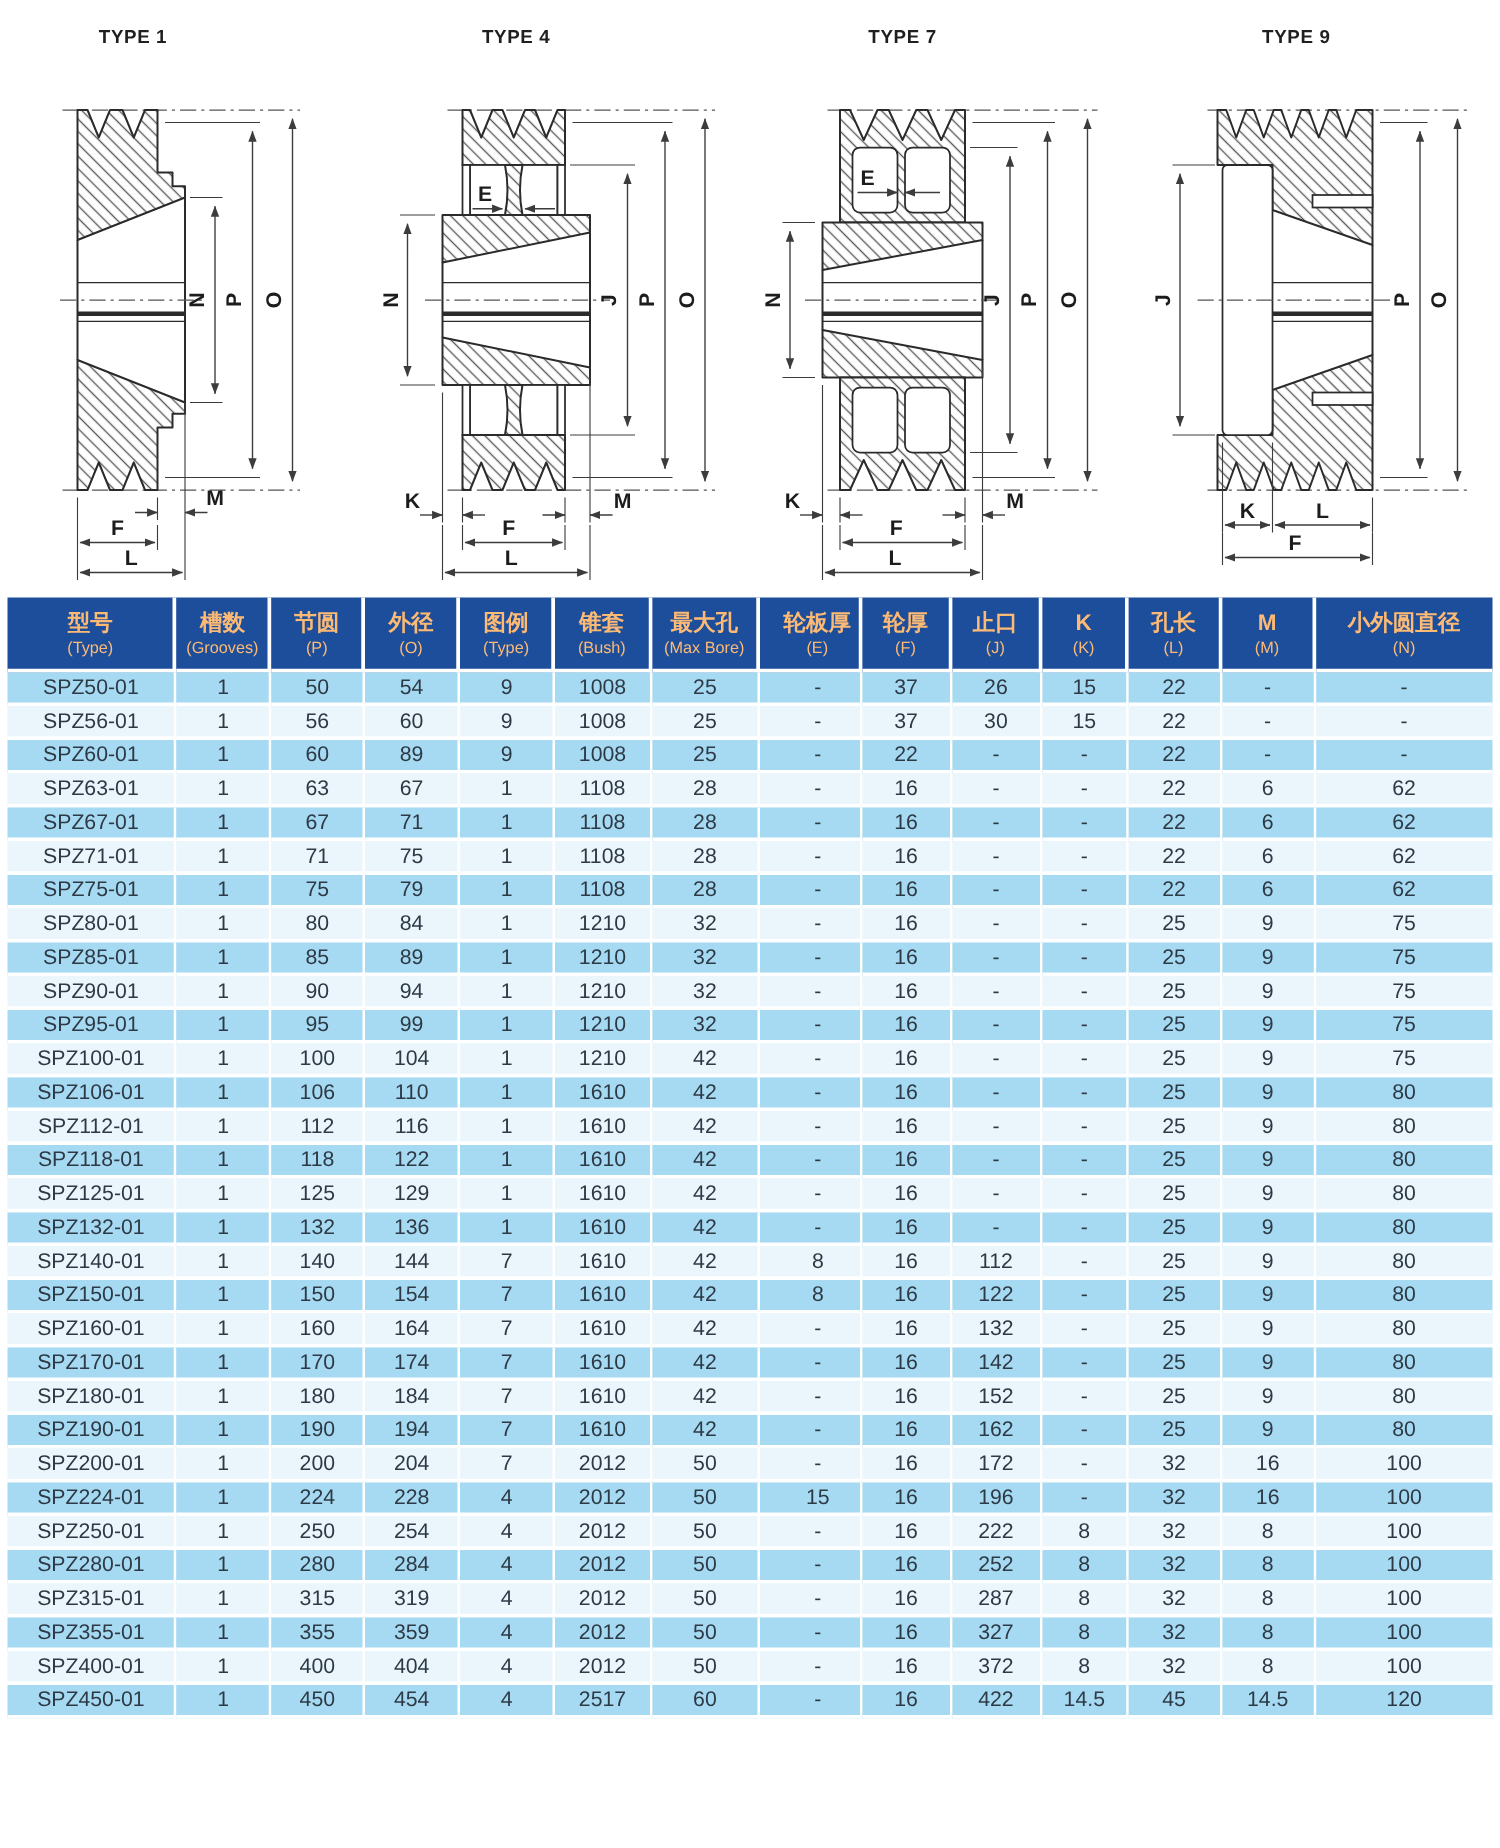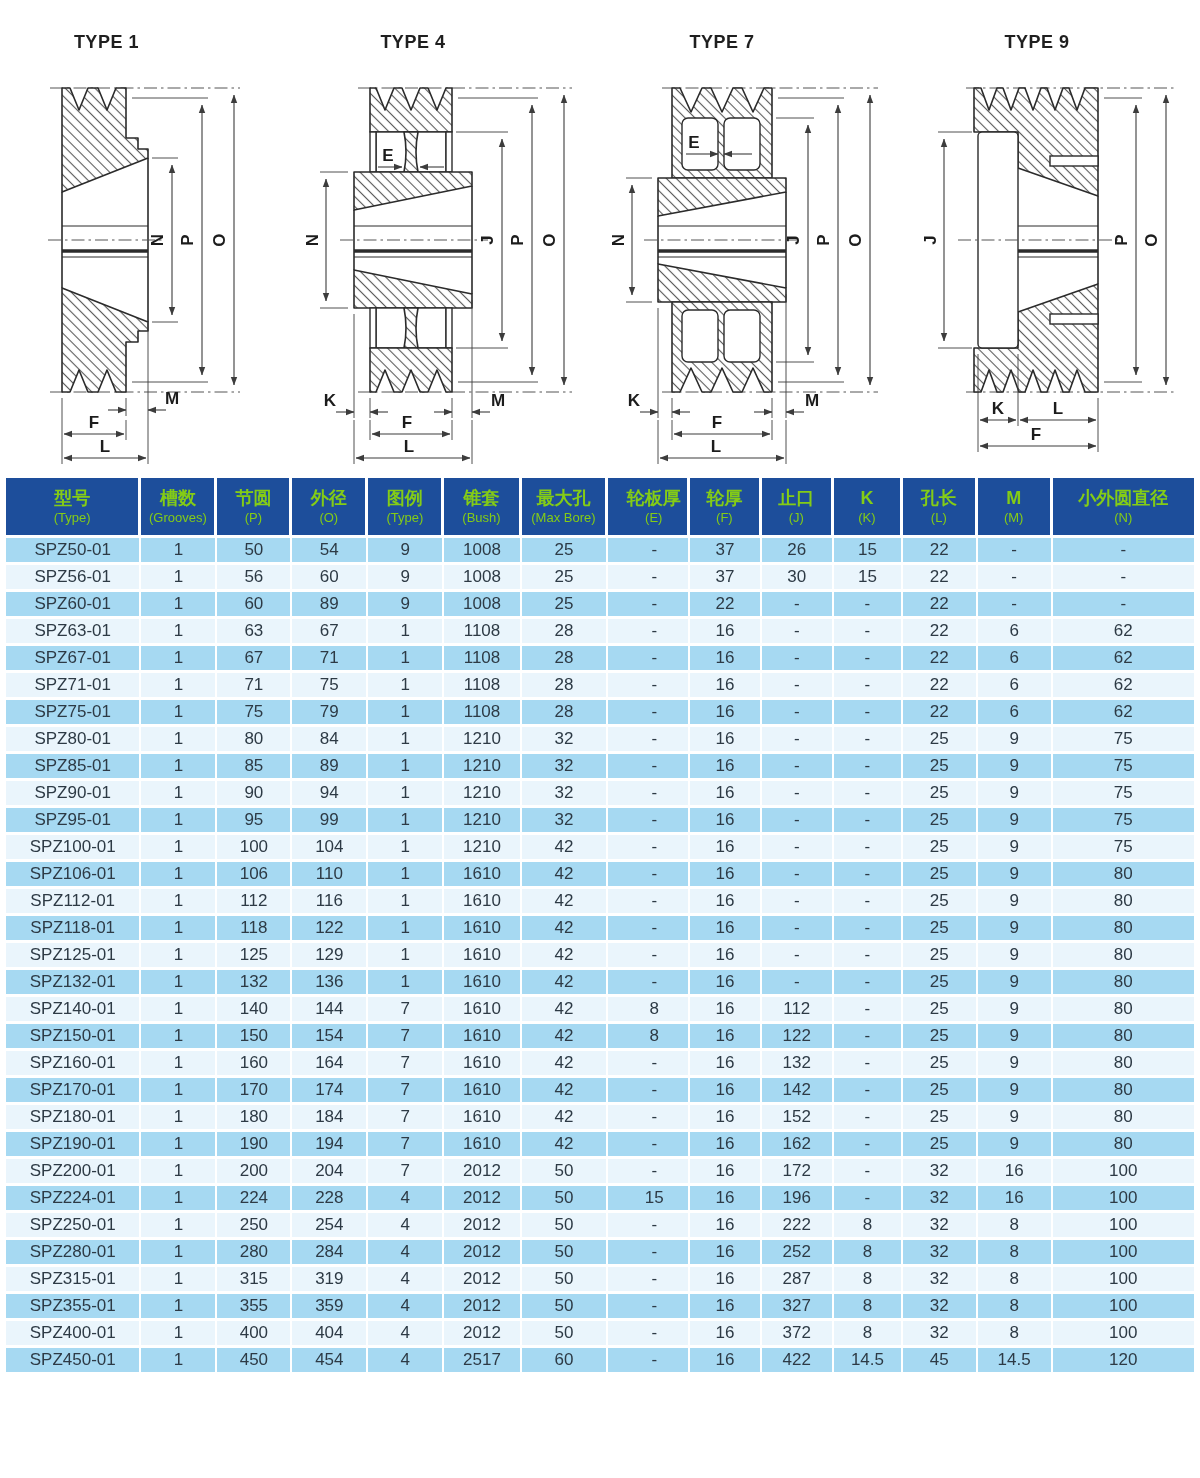--- a/index.html
+++ b/index.html
@@ -2,38 +2,38 @@
 <html style="--header-bg: #1d4e9b; --row-odd: #a6d9f2; --row-even: #eaf5fc; --table-text: #2d3a45;"><head>
 <meta charset="utf-8">
 <style>
   * { margin:0; padding:0; box-sizing:border-box; }
   html,body { background:#ffffff; font-family:"Liberation Sans", sans-serif; }
   .page { width:1200px; height:1478px; background:#fff; overflow:hidden; }
 
   
   .diagram-strip { height:478px; display:flex; justify-content:space-between; padding:8px 2px 0 2px; }
   figure { position:relative; flex:0 0 auto; }
-  .fig-title { position:absolute; top:24px; left:var(--cx,38%); transform:translateX(-50%);
-               font-size:18px; font-weight:700; letter-spacing:.5px; color:#1f1f1f; white-space:nowrap; }
+  .fig-title { position:absolute; top:13px; left:var(--cx,38%); transform:translateX(-50%);
+               font-size:15px; font-weight:700; letter-spacing:.5px; color:#1f1f1f; white-space:nowrap; }
   figure svg { display:block; margin-top:12px; }
 
   .body   { fill:url(#hatch); stroke:#2b2b2b; stroke-width:1.6; stroke-linejoin:round; }
   .white  { fill:#ffffff; stroke:#2b2b2b; stroke-width:1.4; }
   .oline  { stroke:#2b2b2b; stroke-width:1.6; fill:none; }
   .thin   { stroke:#2b2b2b; stroke-width:1; fill:none; }
   .thick  { stroke:#2b2b2b; stroke-width:3.5; fill:none; }
   .cl     { stroke:#555; stroke-width:1; stroke-dasharray:13 4 2.5 4; fill:none; }
   .dim    { stroke:#3c3c3c; stroke-width:1.1; fill:none; }
   .ext    { stroke:#3c3c3c; stroke-width:0.9; fill:none; }
   .dlabel { font-family:"Liberation Sans",sans-serif; font-size:17px; font-weight:700; fill:#1c1c1c; text-anchor:middle; }
 
   
   table.spec { width:calc(100% - 12px); margin:0 6px 4px 6px; border-collapse:separate; border-spacing:0; table-layout:fixed; }
   th, td { text-align:center; vertical-align:middle; overflow:hidden; white-space:nowrap; }
-  thead th { background:var(--header-bg,#1d4e9b); color:#84cc16; height:60px;
+  thead th { background:var(--header-bg,#1d4e9b); color:#fdba74; height:60px;
              border-right:3px solid #fff; border-bottom:3px solid #fff; }
   thead th:last-child { border-right:none; }
   thead th .zh { font-size:18px; font-weight:700; line-height:1.25; }
   thead th .en { font-size:13px; font-weight:400; line-height:1.2; }
   tbody td { height:27px; font-size:17px; color:var(--table-text,#2d3a45);
              border-right:2px solid #fff; border-bottom:3px solid #fff; }
   tbody td:last-child { border-right:none; }
   tbody tr:nth-child(odd)  td { background:var(--row-odd,#a6d9f2); }
   tbody tr:nth-child(even) td { background:var(--row-even,#eaf5fc); }
 

